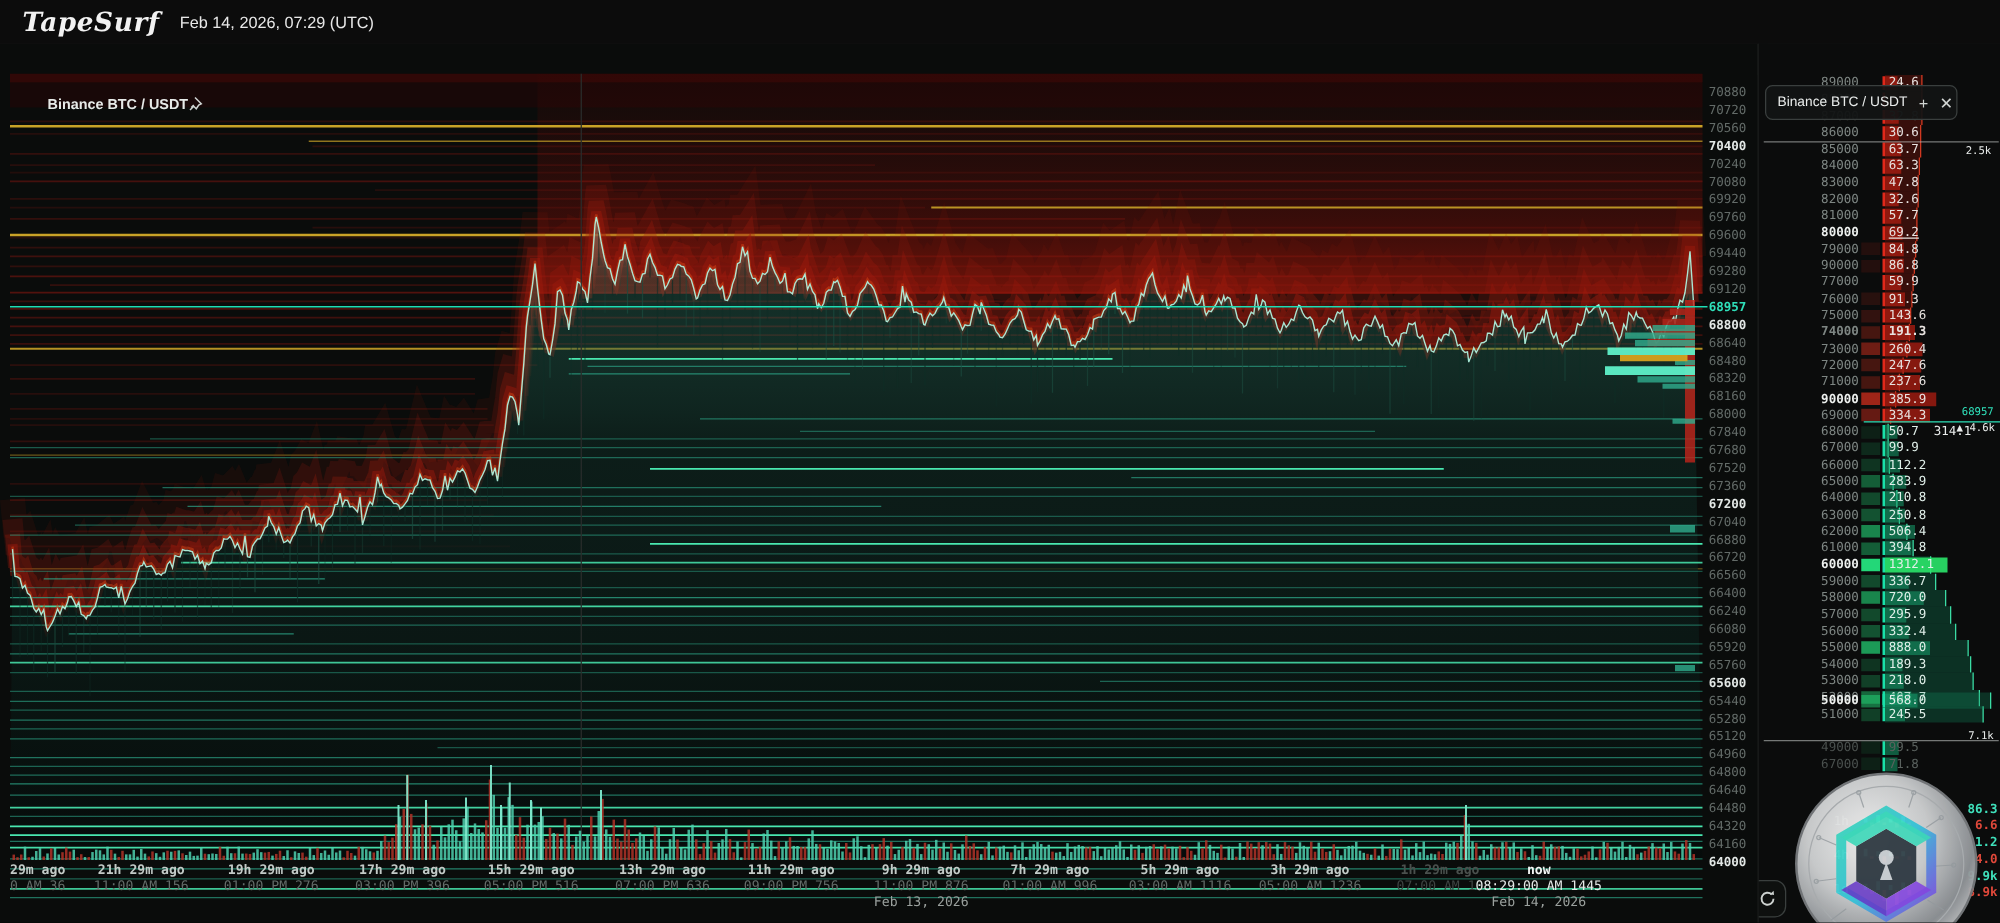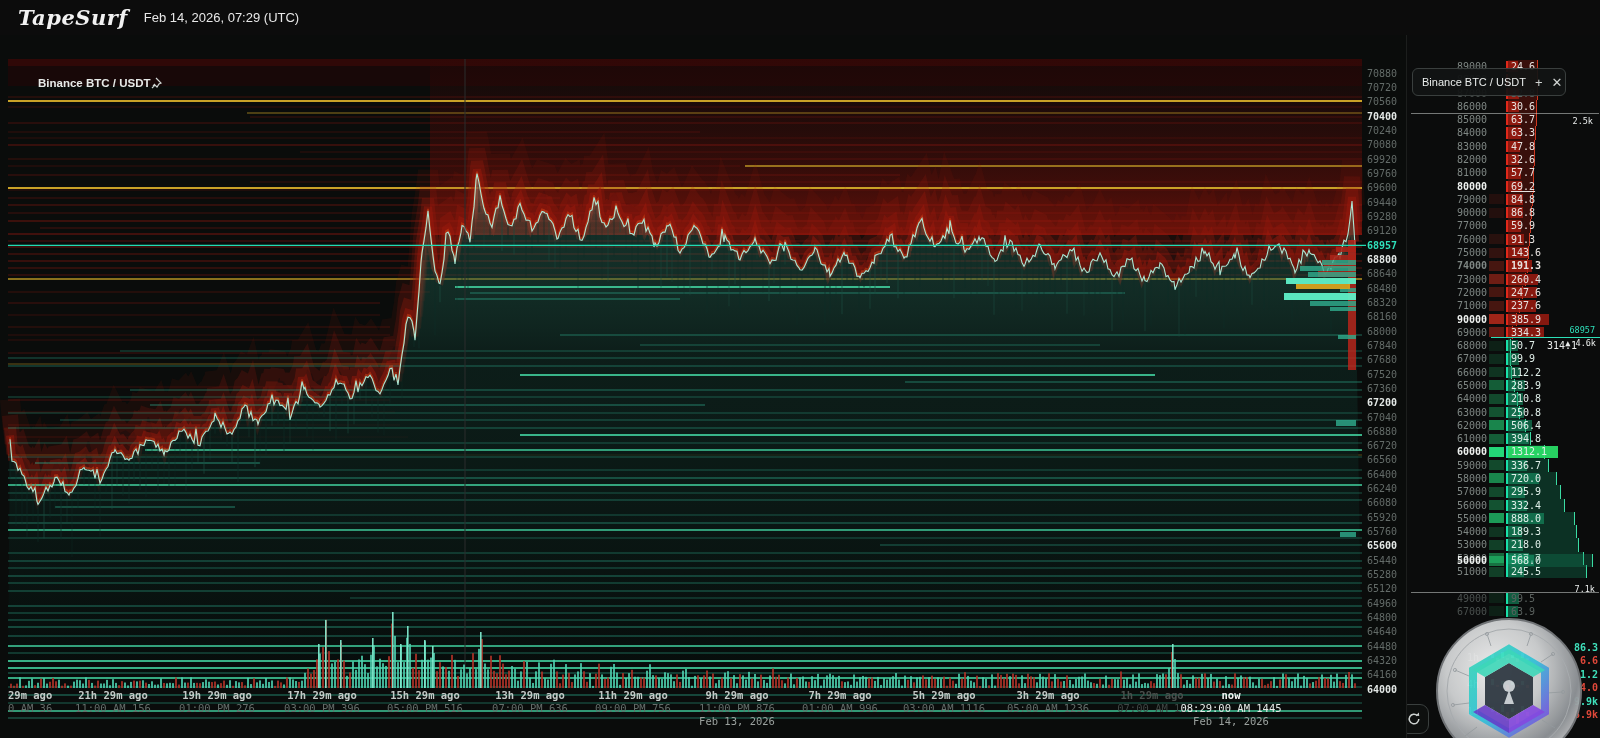--- a/index.html
+++ b/index.html
@@ -1288,21 +1288,21 @@
         <div class="ob-bar" style="left:99px;width:2px;background:#19e0a8;"></div>
         <div class="ob-heat" style="background:rgba(35,215,120,0.1);"></div>
         <div class="ob-price" style="color: rgb(74, 80, 78);">49000</div>
         <div class="ob-size" style="color: rgb(90, 97, 94);">99.5</div>
       </div>
       <div class="ob-row" style="top:569.89px;">
         <div class="ob-bar" style="width:10.045579268292684px;background:rgba(22,158,108,.55);"></div>
         <div class="ob-bar" style="left:99px;width:2px;background:#19e0a8;"></div>
         <div class="ob-heat" style="background:rgba(35,215,120,0.1);"></div>
         <div class="ob-price" style="color: rgb(74, 80, 78);">67000</div>
-        <div class="ob-size" style="color: rgb(90, 97, 94);">63.9</div>
+        <div class="ob-size" style="color: rgb(90, 97, 94);">71.8</div>
       </div>
     </div>
 
   <div id="pair-pill">
     <span class="lbl">Binance BTC / USDT</span>
     <span class="ic">+</span>
     <span class="ic">✕</span>
   </div>
 
   <div id="widgets">

